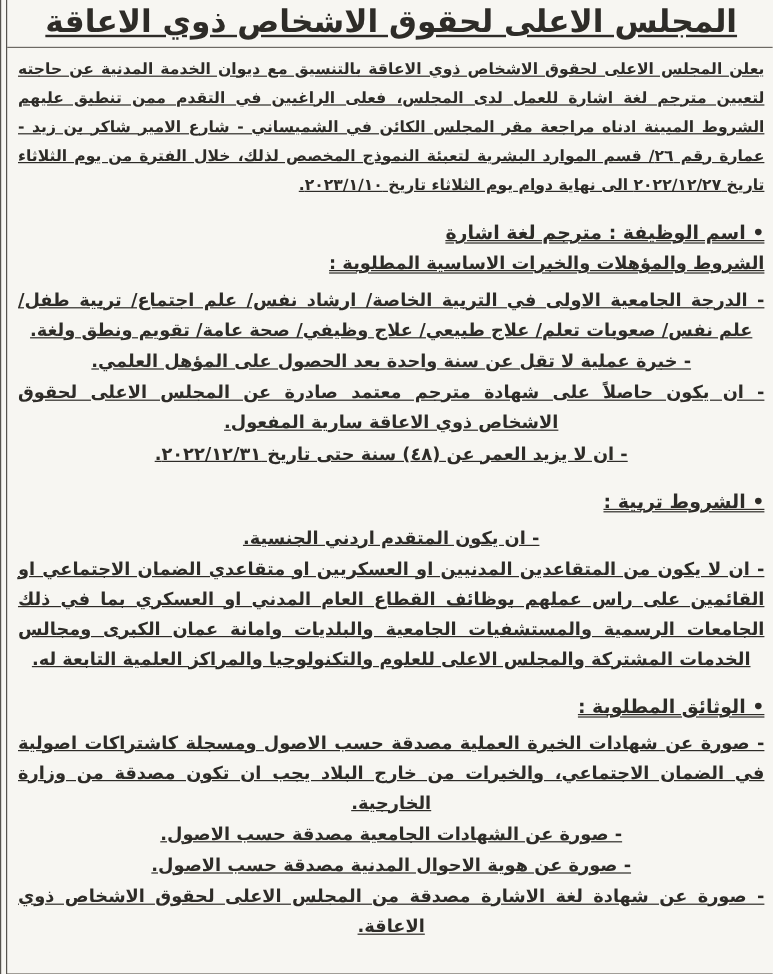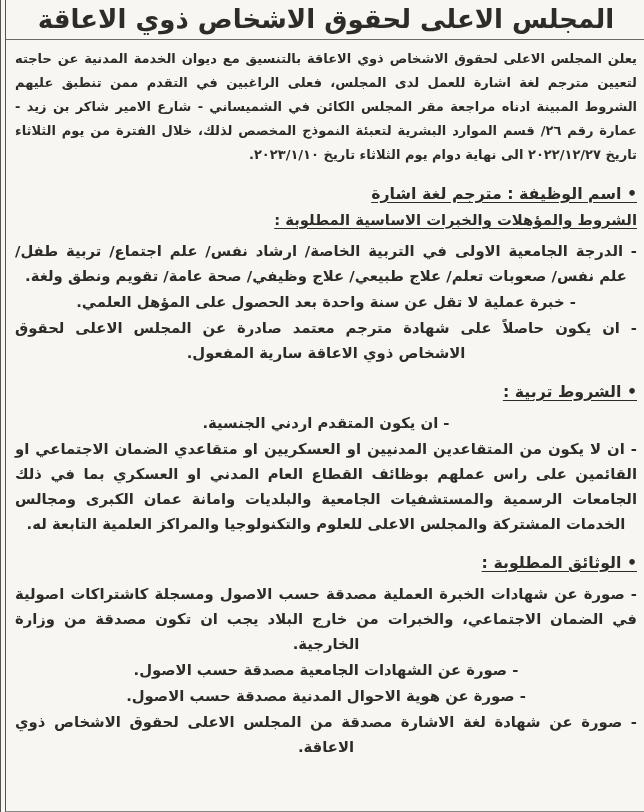--- a/index.html
+++ b/index.html
@@ -16,20 +16,21 @@
   }
   .page-inner{
     box-sizing:border-box;height:100%;
     margin-left:4px;
     border-left:1px solid #56534e;
     border-bottom:1px solid #8a8781;
     padding:2px 7px 4px 9px;
     direction:rtl;
     color:#2e2c28;
     font-weight:bold;
+    text-decoration:underline;
   }
   .doc-title{
     font-size:26px;line-height:1.25;
     text-align:center;
     letter-spacing:0;
     margin-top:1px;
   }
   .title-rule{
     border:none;border-top:1px solid #6d6a64;
     margin:3px -7px 0 -9px;
@@ -70,20 +71,21 @@
 
     <p class="intro">يعلن المجلس الاعلى لحقوق الاشخاص ذوي الاعاقة بالتنسيق مع ديوان الخدمة المدنية عن حاجته لتعيين مترجم لغة اشارة للعمل لدى المجلس، فعلى الراغبين في التقدم ممن تنطبق عليهم الشروط المبينة ادناه مراجعة مقر المجلس الكائن في الشميساني - شارع الامير شاكر بن زيد - عمارة رقم ٢٦/ قسم الموارد البشرية لتعبئة النموذج المخصص لذلك، خلال الفترة من يوم الثلاثاء تاريخ ٢٠٢٢/١٢/٢٧ الى نهاية دوام يوم الثلاثاء تاريخ ٢٠٢٣/١/١٠.</p>
 
     <div>
       <div class="sec-heading">• اسم الوظيفة : مترجم لغة اشارة</div>
       <div class="sec-subheading">الشروط والمؤهلات والخبرات الاساسية المطلوبة :</div>
       <div class="item-list">
         <p class="list-item">- الدرجة الجامعية الاولى في التربية الخاصة/ ارشاد نفس/ علم اجتماع/ تربية طفل/ علم نفس/ صعوبات تعلم/ علاج طبيعي/ علاج وظيفي/ صحة عامة/ تقويم ونطق ولغة.</p>
         <p class="list-item">- خبرة عملية لا تقل عن سنة واحدة بعد الحصول على المؤهل العلمي.</p>
         <p class="list-item">- ان يكون حاصلاً على شهادة مترجم معتمد صادرة عن المجلس الاعلى لحقوق الاشخاص ذوي الاعاقة سارية المفعول.</p>
+        <p class="list-item">- ان لا يزيد العمر عن (٤٨) سنة حتى تاريخ ٢٠٢٢/١٢/٣١.</p>
       </div>
     </div>
 
     <div>
       <div class="sec-heading">• الشروط تربية :</div>
       <div class="item-list">
         <p class="list-item">- ان يكون المتقدم اردني الجنسية.</p>
         <p class="list-item">- ان لا يكون من المتقاعدين المدنيين او العسكريين او متقاعدي الضمان الاجتماعي او القائمين على راس عملهم بوظائف القطاع العام المدني او العسكري بما في ذلك الجامعات الرسمية والمستشفيات الجامعية والبلديات وامانة عمان الكبرى ومجالس الخدمات المشتركة والمجلس الاعلى للعلوم والتكنولوجيا والمراكز العلمية التابعة له.</p>
       </div>
     </div>

